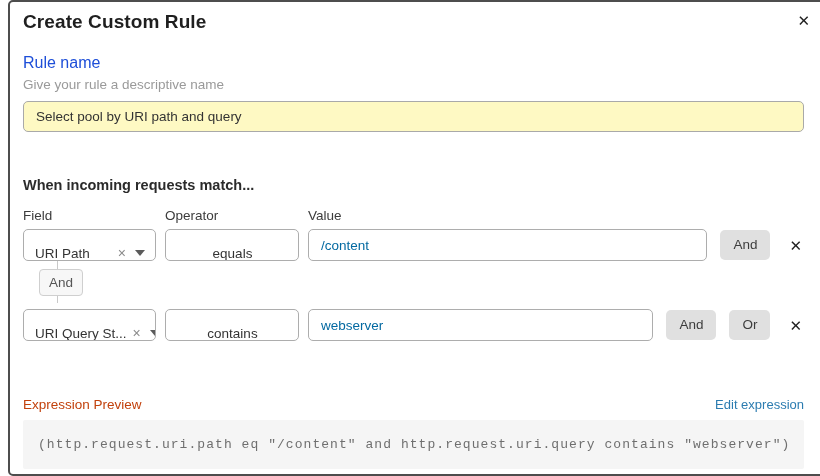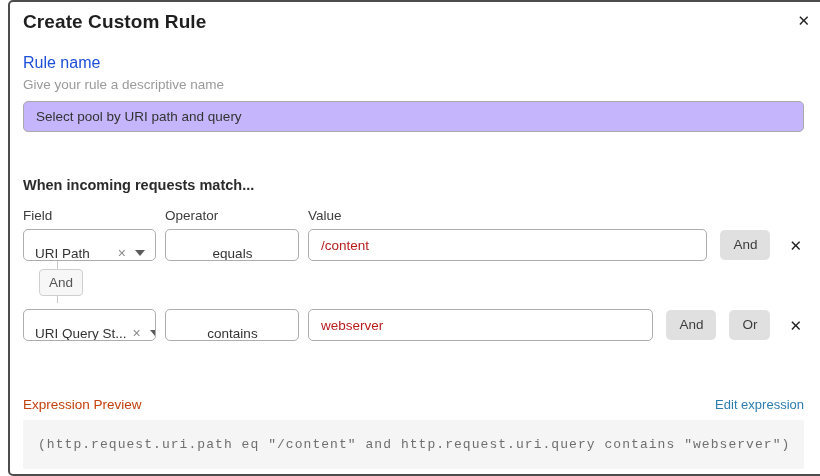--- a/index.html
+++ b/index.html
@@ -45,21 +45,21 @@
     margin-top: 9px;
     width: 100%;
     height: 31px;
     border: 1px solid #a9a9a9;
     border-radius: 5px;
     padding: 0 12px;
     font-size: 13.5px;
     color: #333;
     font-family: "Liberation Sans", "DejaVu Sans", sans-serif;
     outline: none;
-    background: #c4b5fd;
+    background: #fef9c3;
   }
   
   .sec-heading {
     margin-top: 45px;
     font-size: 14.5px;
     font-weight: 700;
     color: #2b2b2b;
   }
   .col-labels {
     margin-top: 15px;
@@ -103,21 +103,21 @@
     display: inline-block;
   }
   .value-input {
     flex: 1;
     margin-left: 9px;
     height: 32px;
     border: 1px solid #adadad;
     border-radius: 5px;
     padding: 0 12px;
     font-size: 13.5px;
-    color: #b91c1c;
+    color: #0369a1;
     font-family: "Liberation Sans", "DejaVu Sans", sans-serif;
     outline: none;
   }
   .logic-btn {
     margin-left: 13px;
     border: none;
     background: #e0e0e0;
     border-radius: 5px;
     padding: 8px 13px;
     font-size: 13.5px;

